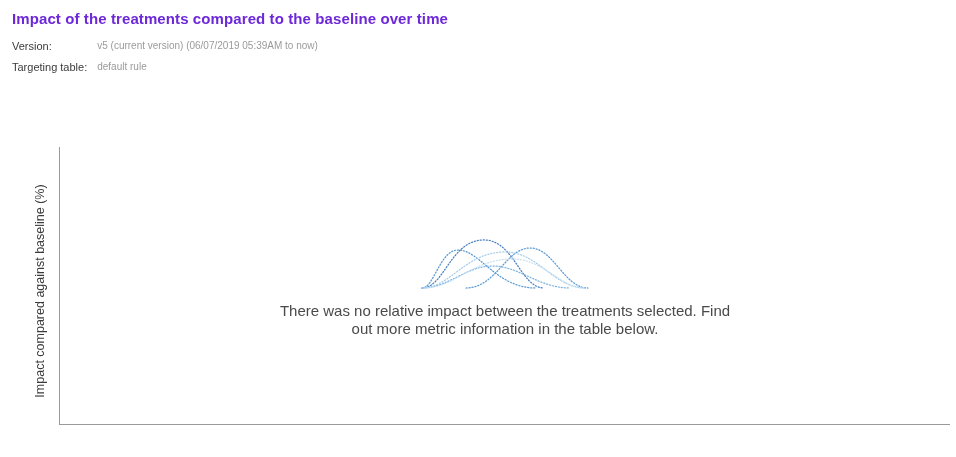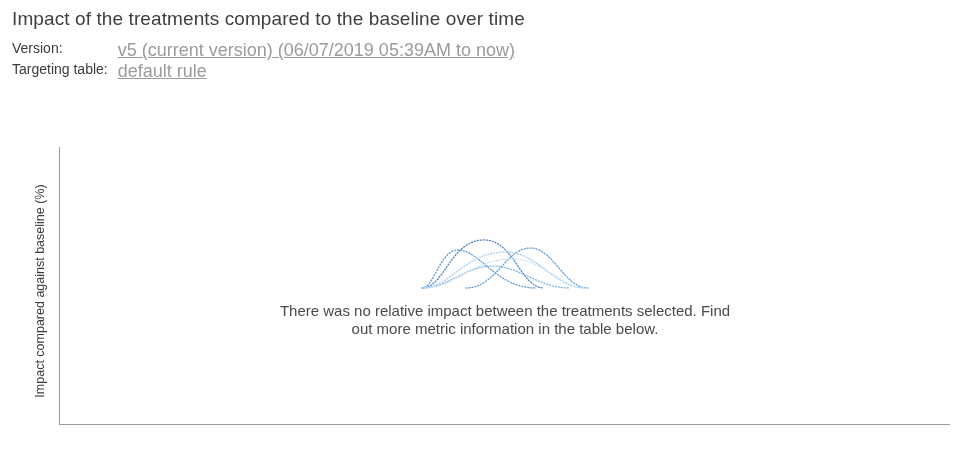--- a/index.html
+++ b/index.html
@@ -18,54 +18,53 @@
   }
 
   
   .panel-header {
     position: absolute;
     left: 12px;
     top: 0;
     width: 930px;
   }
   .panel-title {
-    font-size: 19px;
-    font-weight: 400;
-    color: #404040;
+    font-size: 15px;
+    font-weight: 700;
+    color: #6d28d9;
     line-height: 20px;
     margin: 0;
     padding-top: 9px;
     letter-spacing: 0.1px;
     white-space: nowrap;
   }
   .meta-table {
     margin-top: 11px;
     border-collapse: collapse;
   }
   .meta-row {
     height: 21px;
   }
   .meta-label {
-    font-size: 14px;
+    font-size: 11px;
     color: #3b3b3b;
     font-weight: 400;
     text-align: left;
     padding: 0 10px 0 0;
     white-space: nowrap;
     vertical-align: top;
   }
   .meta-value {
-    font-size: 18px;
+    font-size: 10px;
     color: #9b9b9b;
     font-weight: 400;
     text-align: left;
     padding: 0;
     white-space: nowrap;
     vertical-align: top;
-    text-decoration: underline;
   }
 
   
   .chart-area {
     position: absolute;
     left: 0;
     top: 0;
     width: 956px;
     height: 457px;
     pointer-events: none;

